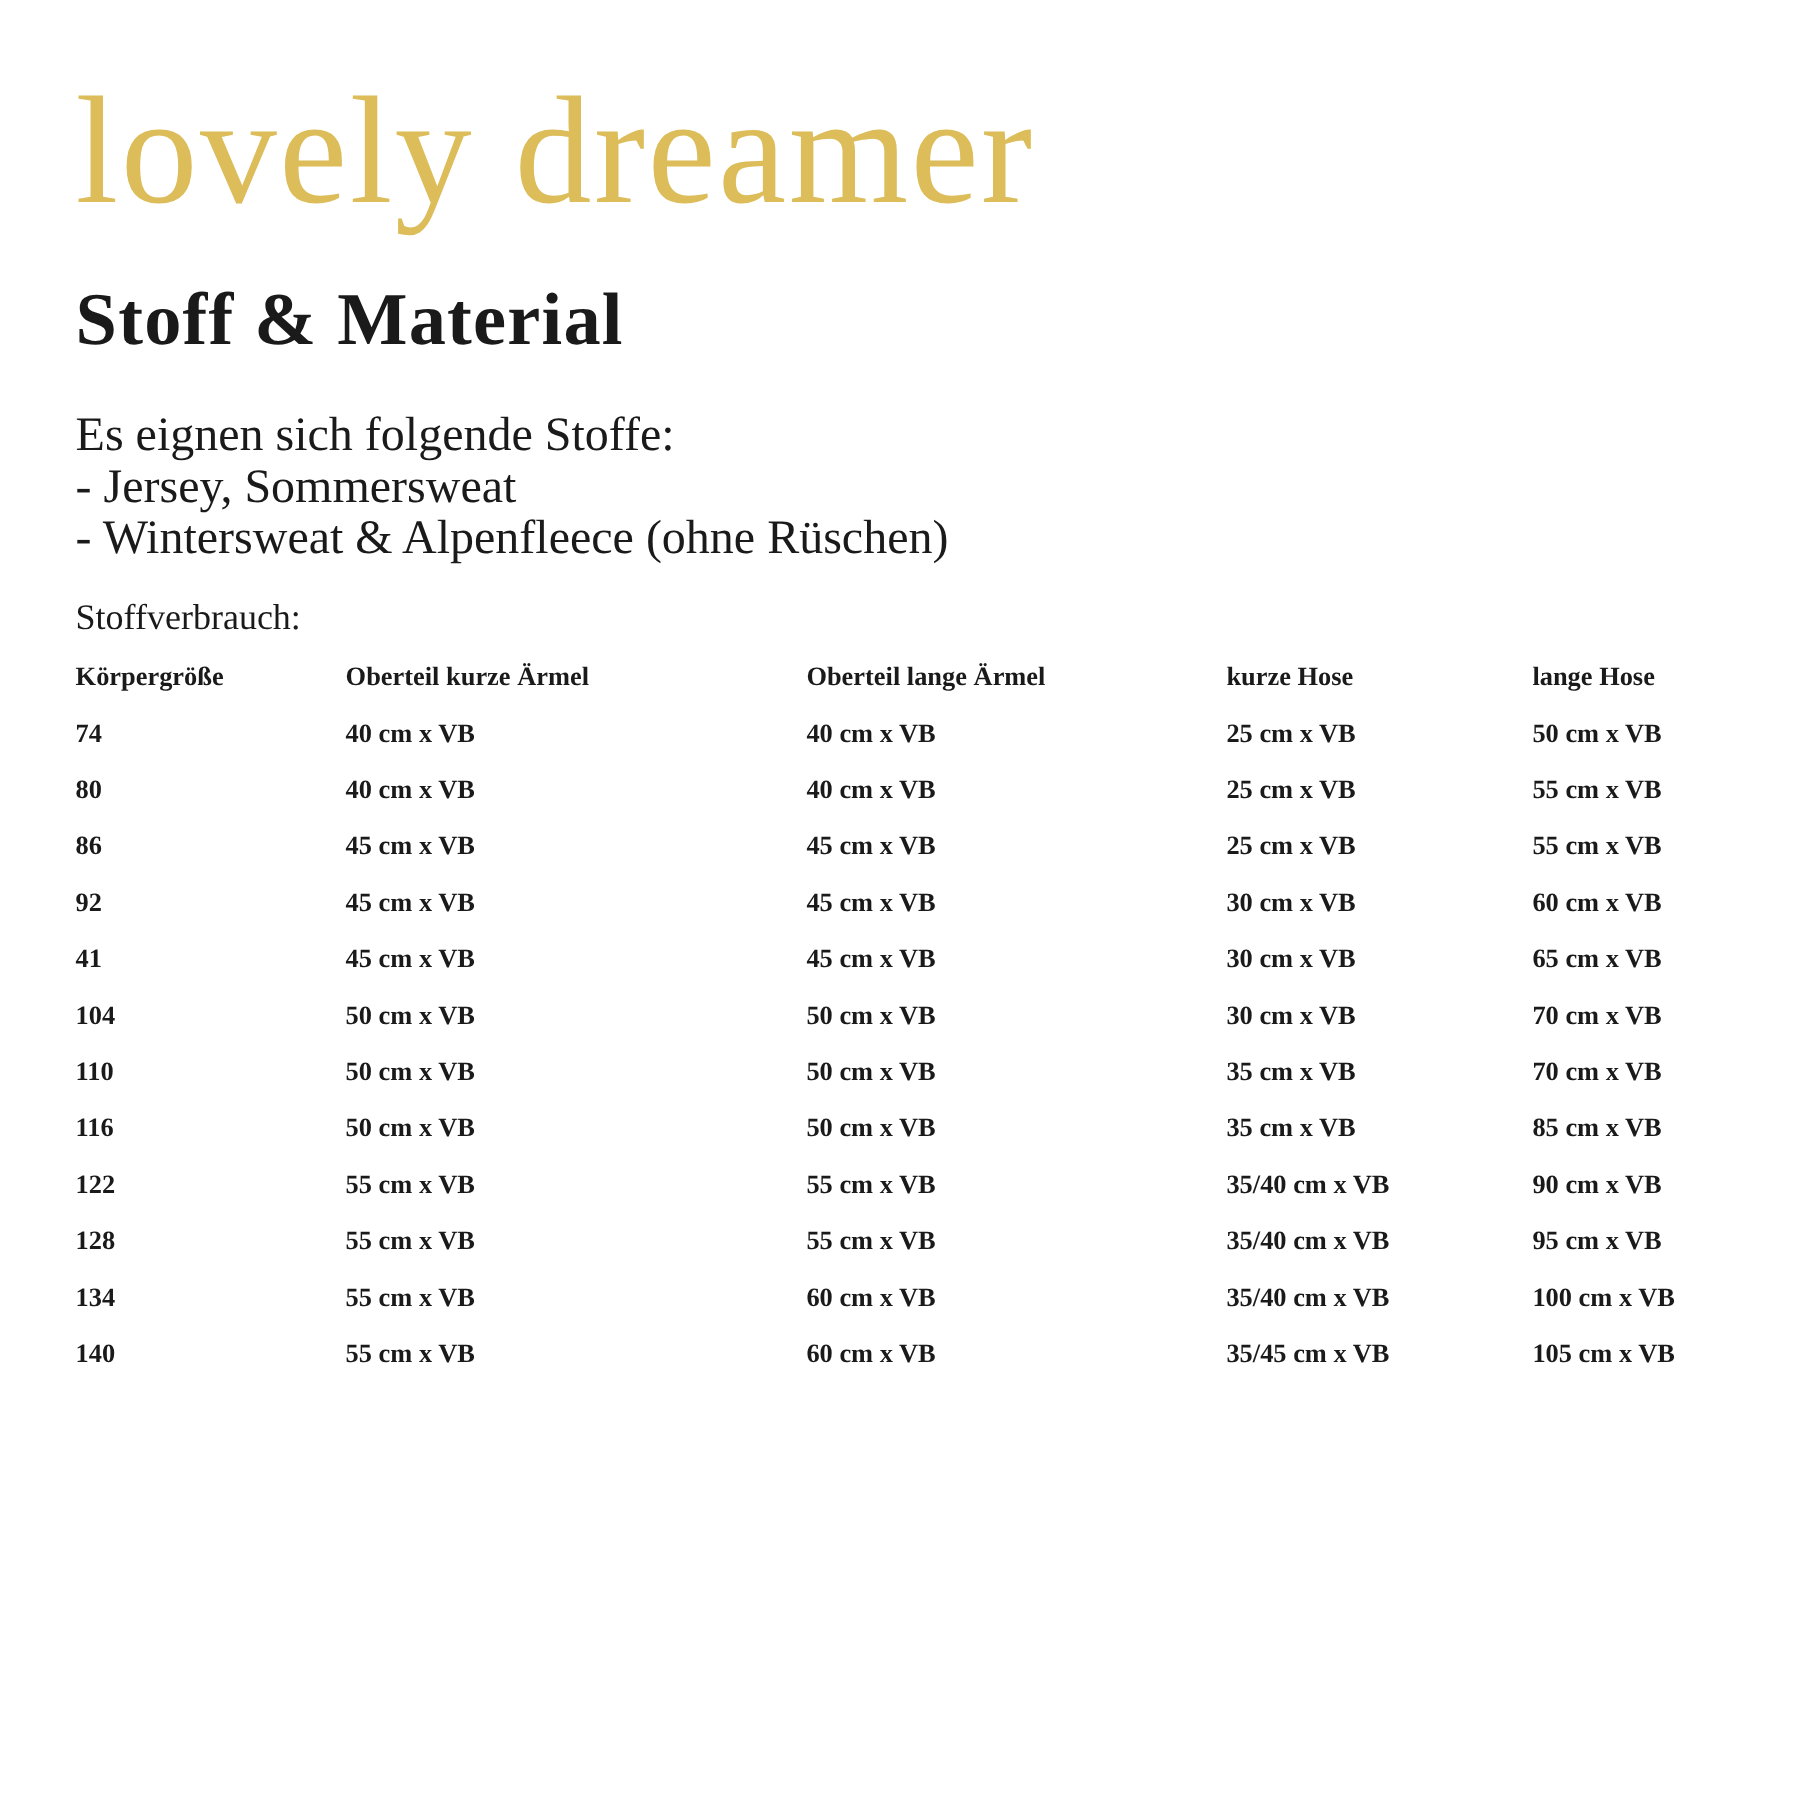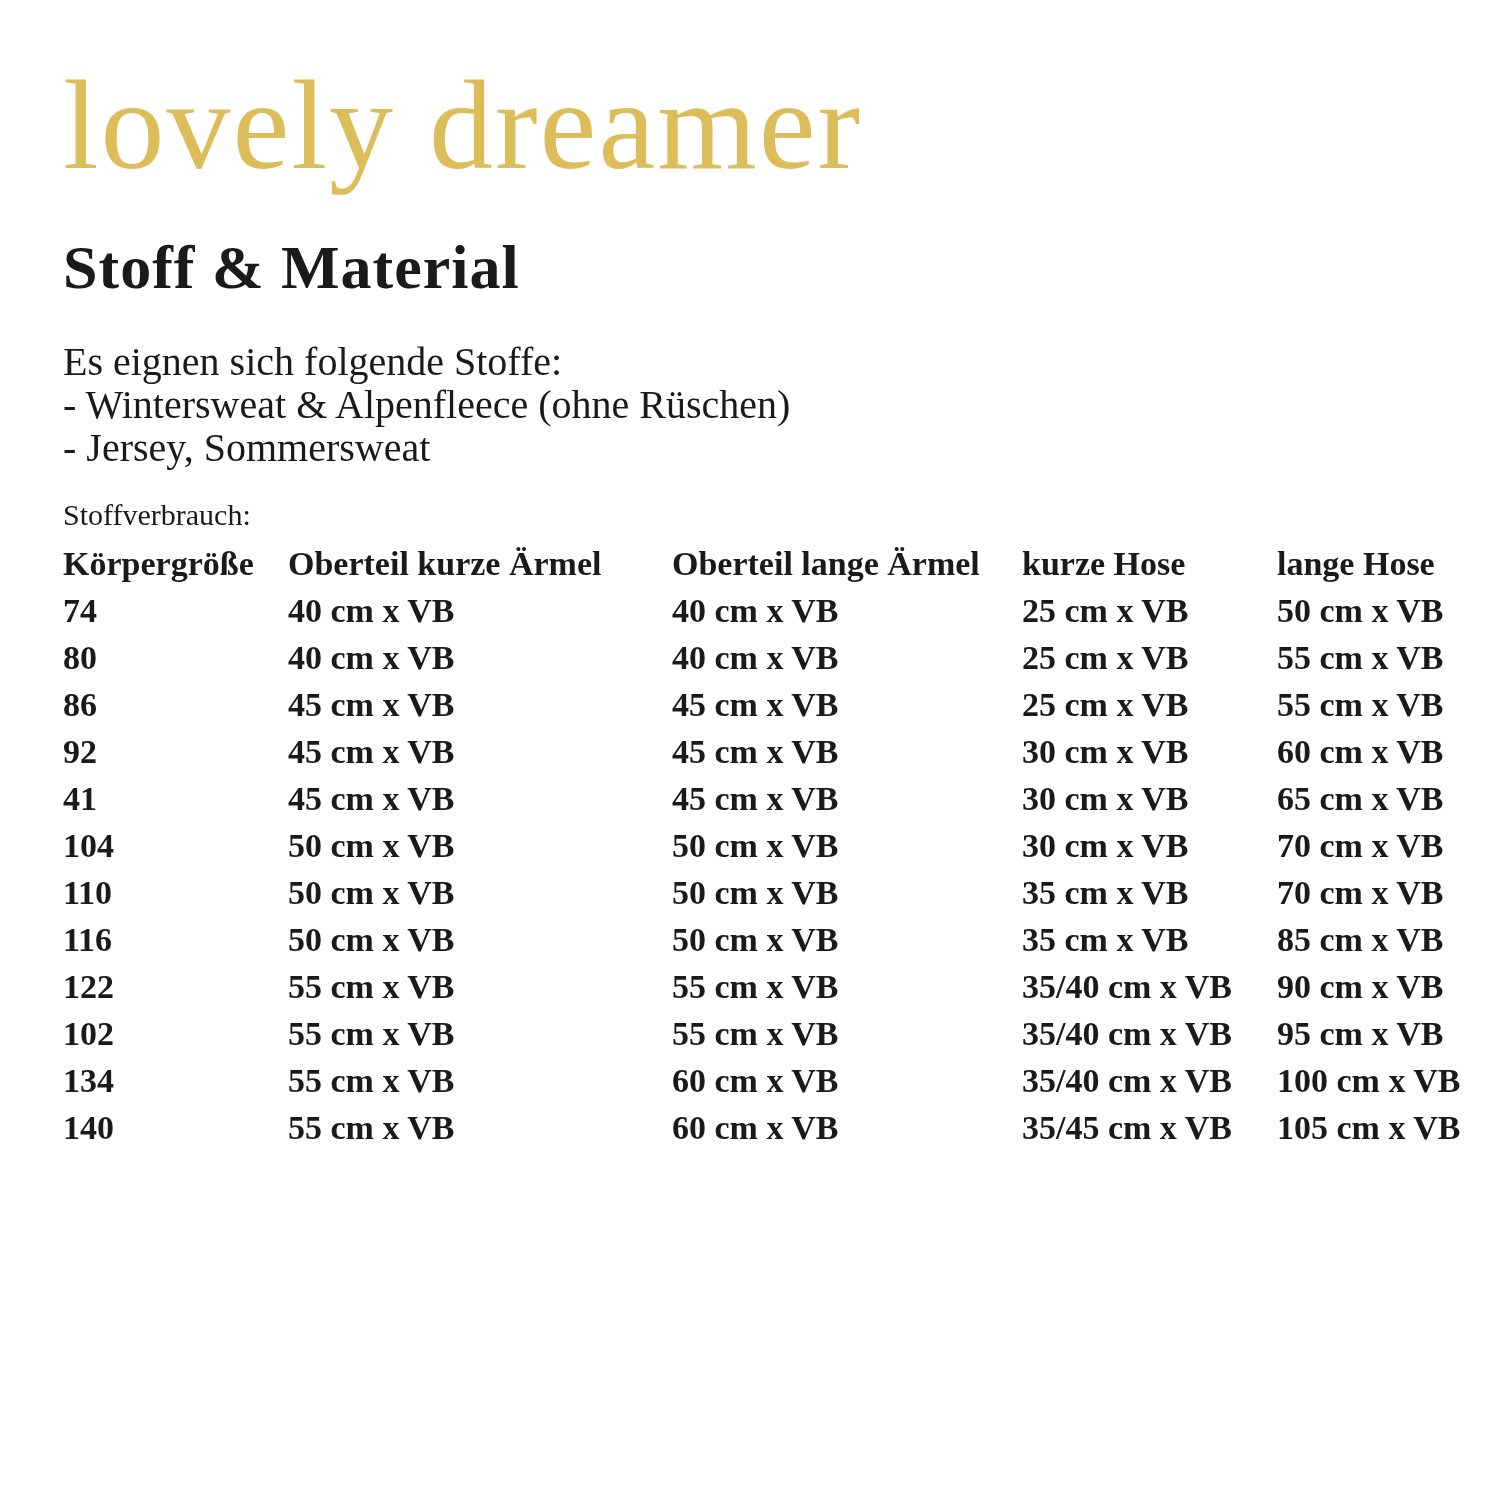--- a/index.html
+++ b/index.html
@@ -39,21 +39,21 @@
   .table-label {
     margin-top: 24px;
     font-size: 30px;
     line-height: 43px;
     font-weight: 400;
   }
   .fabric-table {
     margin-top: 4px;
     display: grid;
     grid-template-columns: 225px 384px 350px 255px 1fr;
-    font-size: 34px;
+    font-size: 22px;
     font-weight: 700;
     line-height: 47px;
   }
   .fabric-table .cell {
     white-space: nowrap;
   }
   .fabric-table .header-cell {
     font-weight: 700;
   }
 </style>
@@ -62,22 +62,22 @@
 
 <div class="page" style="color: rgb(26, 26, 26);">
   <div class="content">
 
     <h1 class="brand-title" style="color: rgb(220, 189, 90);">lovely dreamer</h1>
 
     <h2 class="section-heading">Stoff &amp; Material</h2>
 
     <div class="intro">
       <p>Es eignen sich folgende Stoffe:</p>
+      <p>- Jersey, Sommersweat</p>
       <p>- Wintersweat &amp; Alpenfleece (ohne Rüschen)</p>
-      <p>- Jersey, Sommersweat</p>
     </div>
 
     <p class="table-label">Stoffverbrauch:</p>
 
     <div class="fabric-table">
       <div class="cell header-cell">Körpergröße</div>
       <div class="cell header-cell">Oberteil kurze Ärmel</div>
       <div class="cell header-cell">Oberteil lange Ärmel</div>
       <div class="cell header-cell">kurze Hose</div>
       <div class="cell header-cell">lange Hose</div>
@@ -120,21 +120,21 @@
         <div class="cell">116</div>
         <div class="cell">50 cm x VB</div>
         <div class="cell">50 cm x VB</div>
         <div class="cell">35 cm x VB</div>
         <div class="cell">85 cm x VB</div>
         <div class="cell">122</div>
         <div class="cell">55 cm x VB</div>
         <div class="cell">55 cm x VB</div>
         <div class="cell">35/40 cm x VB</div>
         <div class="cell">90 cm x VB</div>
-        <div class="cell">102</div>
+        <div class="cell">128</div>
         <div class="cell">55 cm x VB</div>
         <div class="cell">55 cm x VB</div>
         <div class="cell">35/40 cm x VB</div>
         <div class="cell">95 cm x VB</div>
         <div class="cell">134</div>
         <div class="cell">55 cm x VB</div>
         <div class="cell">60 cm x VB</div>
         <div class="cell">35/40 cm x VB</div>
         <div class="cell">100 cm x VB</div>
         <div class="cell">140</div>

